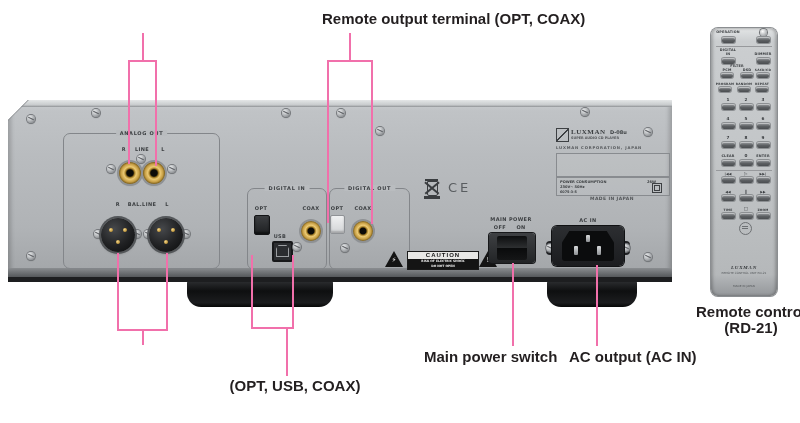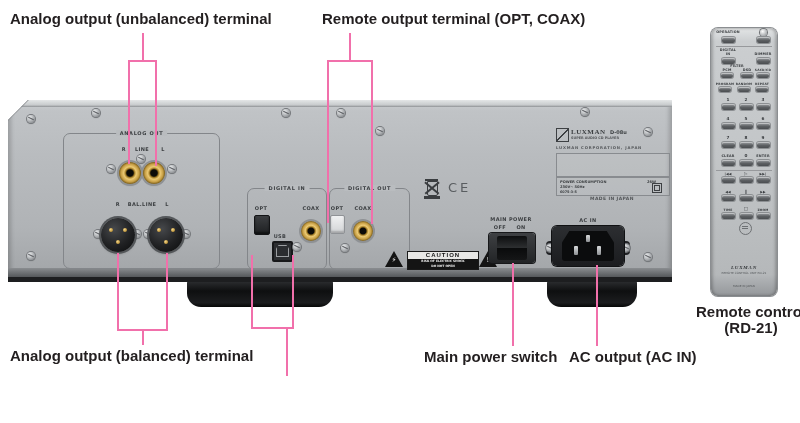--- a/index.html
+++ b/index.html
@@ -109,24 +109,23 @@
   .rlogo{position:absolute;transform:translateX(-50%);font:bold italic 5px "Liberation Serif",serif;
     letter-spacing:.8px;color:#35383b;white-space:nowrap;}
   .rsmall{position:absolute;transform:translateX(-50%);font:2.9px/3.2px "DejaVu Sans",sans-serif;
     color:#54575a;white-space:nowrap;}
 </style>
 </head>
 <body>
 
 <div id="stage">
 
-  <div class="lbl" style="left:10px;top:10px">Analog output (unbalanced) terminal</div>
   <div class="lbl" style="left:322px;top:10px">Remote output terminal (OPT, COAX)</div>
-  <div class="lbl" style="left:10px;top:347px">Analog output (balanced) terminal</div>
   <div class="lbl center" style="left:210px;top:377px;width:170px">
+    <span style="display:block">(OPT, USB, COAX)</span>
   </div>
   <div class="lbl" style="left:424px;top:348px">Main power switch</div>
   <div class="lbl" style="left:569px;top:348px">AC output (AC IN)</div>
   <div class="lbl center" style="left:690px;top:304px;width:122px;line-height:16px">
     <span style="display:block">Remote control</span>
     <span style="display:block">(RD-21)</span>
   </div>
 
   <div class="cl" style="left:142px;top:33px;width:2px;height:27px"></div>
   <div class="cl" style="left:128px;top:60px;width:29px;height:2px"></div>

